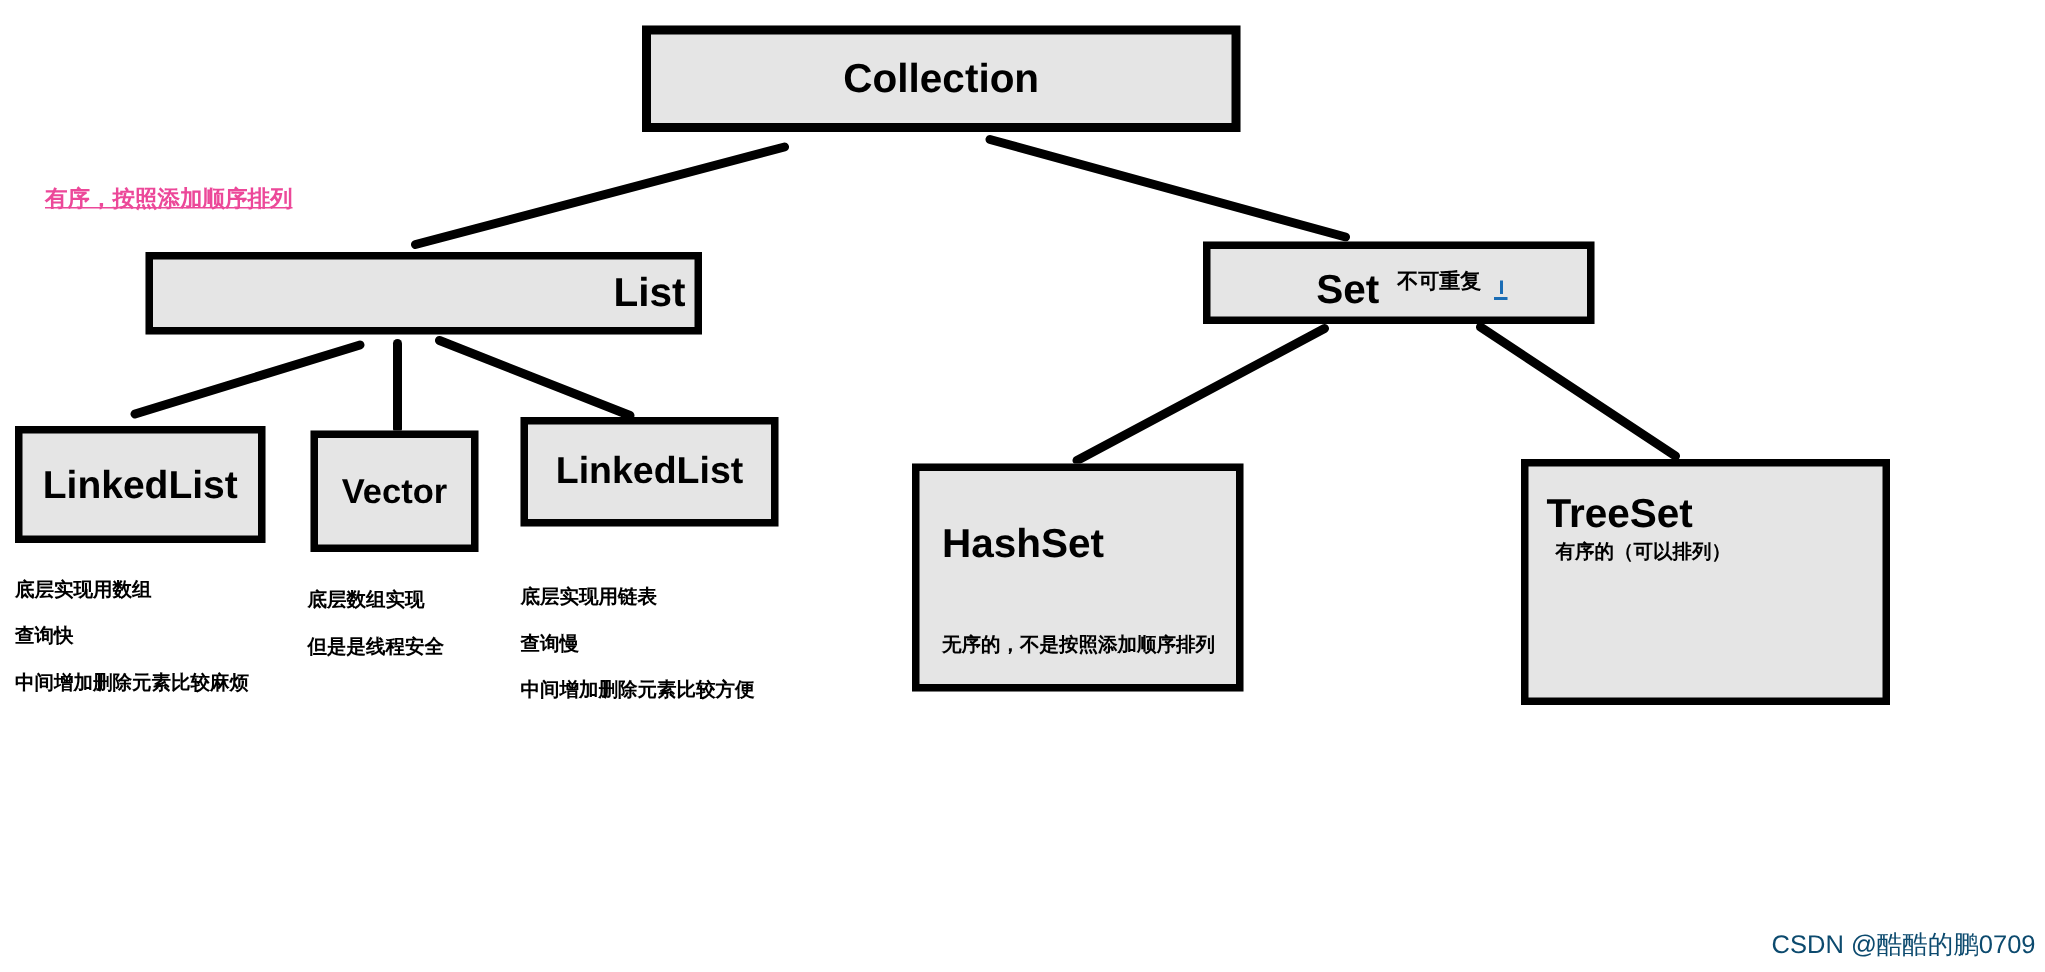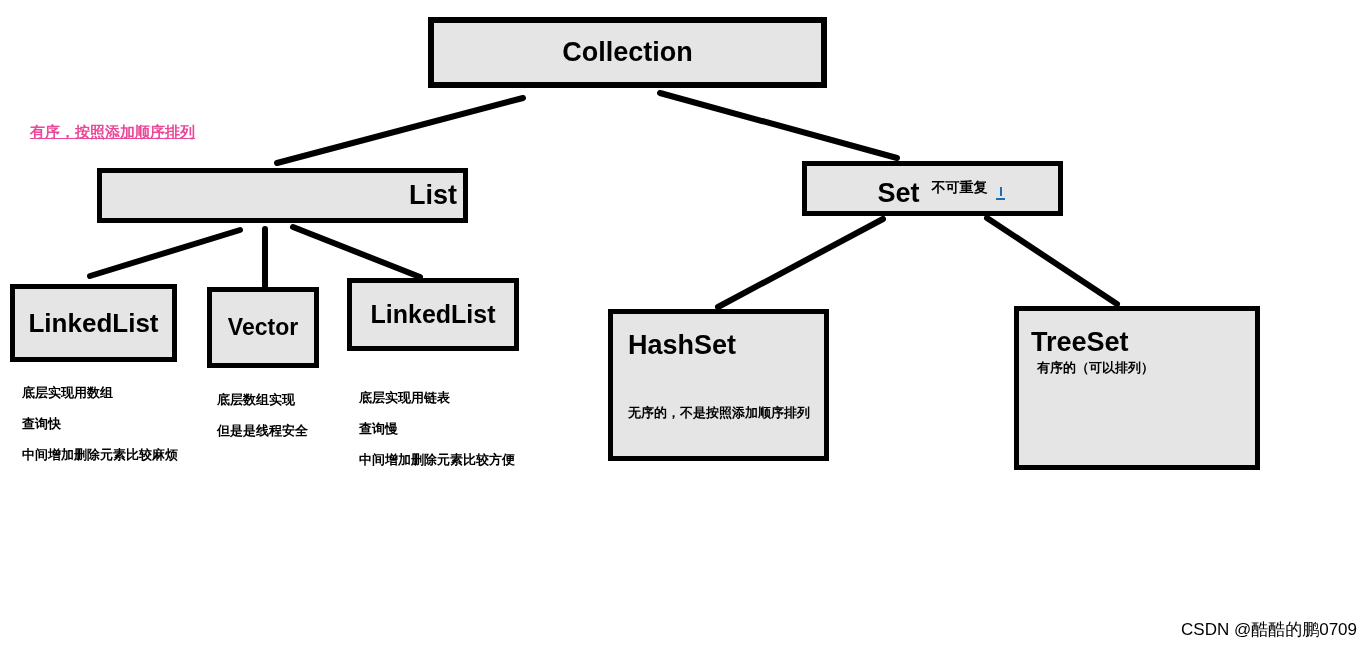--- a/index.html
+++ b/index.html
@@ -10,21 +10,21 @@
   .stage{position:absolute;inset:0;}
   svg.connectors{position:absolute;left:0;top:0;pointer-events:none;}
   .node{
     position:absolute;border:5px solid #000;background:#e5e5e5;
     box-sizing:border-box;display:flex;align-items:center;justify-content:center;
   }
   .node .title{font-weight:bold;letter-spacing:0;}
   .smallnote{font-weight:bold;font-size:13px;line-height:19px;}
   .free-note{position:absolute;font-weight:bold;color:#ec4899;text-decoration:underline;}
   .note-list{position:absolute;font-weight:bold;font-size:13px;}
-  .note-list div{margin-bottom:13px;white-space:nowrap;margin-left:12px;}
+  .note-list div{margin-bottom:13px;white-space:nowrap;}
   .watermark{position:absolute;font-size:17px;font-weight:normal;white-space:nowrap;}
   .cursor-artifact{position:absolute;width:9px;height:11px;border-bottom:2px solid #1b6db5;}
   .cursor-artifact:before{content:"";position:absolute;left:4px;top:0;width:2px;height:9px;background:#1b6db5;}
 </style>
 </head>
 <body>
 
 <div class="stage">
 
   <svg class="connectors" width="1363" height="648" viewBox="0 0 1363 648">
@@ -56,21 +56,21 @@
   </div>
 
   <div class="node" style="left:207px;top:287px;width:112px;height:81px;">
     <span class="title" style="font-size:23px;">Vector</span>
   </div>
 
   <div class="node" style="left:347px;top:278px;width:172px;height:73px;">
     <span class="title" style="font-size:25px;">LinkedList</span>
   </div>
 
-  <div class="node" style="left:608px;top:309px;width:221px;height:152px;flex-direction:column;align-items:flex-start;justify-content:flex-start;padding:16px 26px 0 15px;">
+  <div class="node" style="left:608px;top:309px;width:221px;height:152px;flex-direction:column;align-items:flex-start;justify-content:center;padding:16px 26px 0 15px;">
     <span class="title" style="font-size:27px;">HashSet</span>
     <span class="smallnote" style="margin-top:42px;white-space:nowrap;">无序的，不是按照添加顺序排列</span>
   </div>
 
   <div class="node" style="left:1014px;top:306px;width:246px;height:164px;flex-direction:column;align-items:flex-start;justify-content:flex-start;padding:16px 10px 0 12px;">
     <span class="title" style="font-size:27px;">TreeSet</span>
     <span class="smallnote" style="padding-left:6px;white-space:nowrap;">有序的（可以排列）</span>
   </div>
 
   <div class="free-note" style="left:30px;top:123px;font-size:15px;">有序，按照添加顺序排列</div>
@@ -85,15 +85,15 @@
     <div>底层数组实现</div>
     <div>但是是线程安全</div>
   </div>
 
   <div class="note-list" style="left:347px;top:389px;">
     <div>底层实现用链表</div>
     <div>查询慢</div>
     <div>中间增加删除元素比较方便</div>
   </div>
 
-  <div class="watermark" style="right: 6px; top: 618px; color: #000000;">CSDN @酷酷的鹏0709</div>
+  <div class="watermark" style="right: 6px; top: 618px; color: #0c4a6e;">CSDN @酷酷的鹏0709</div>
 
 </div>
 
 </body></html>

